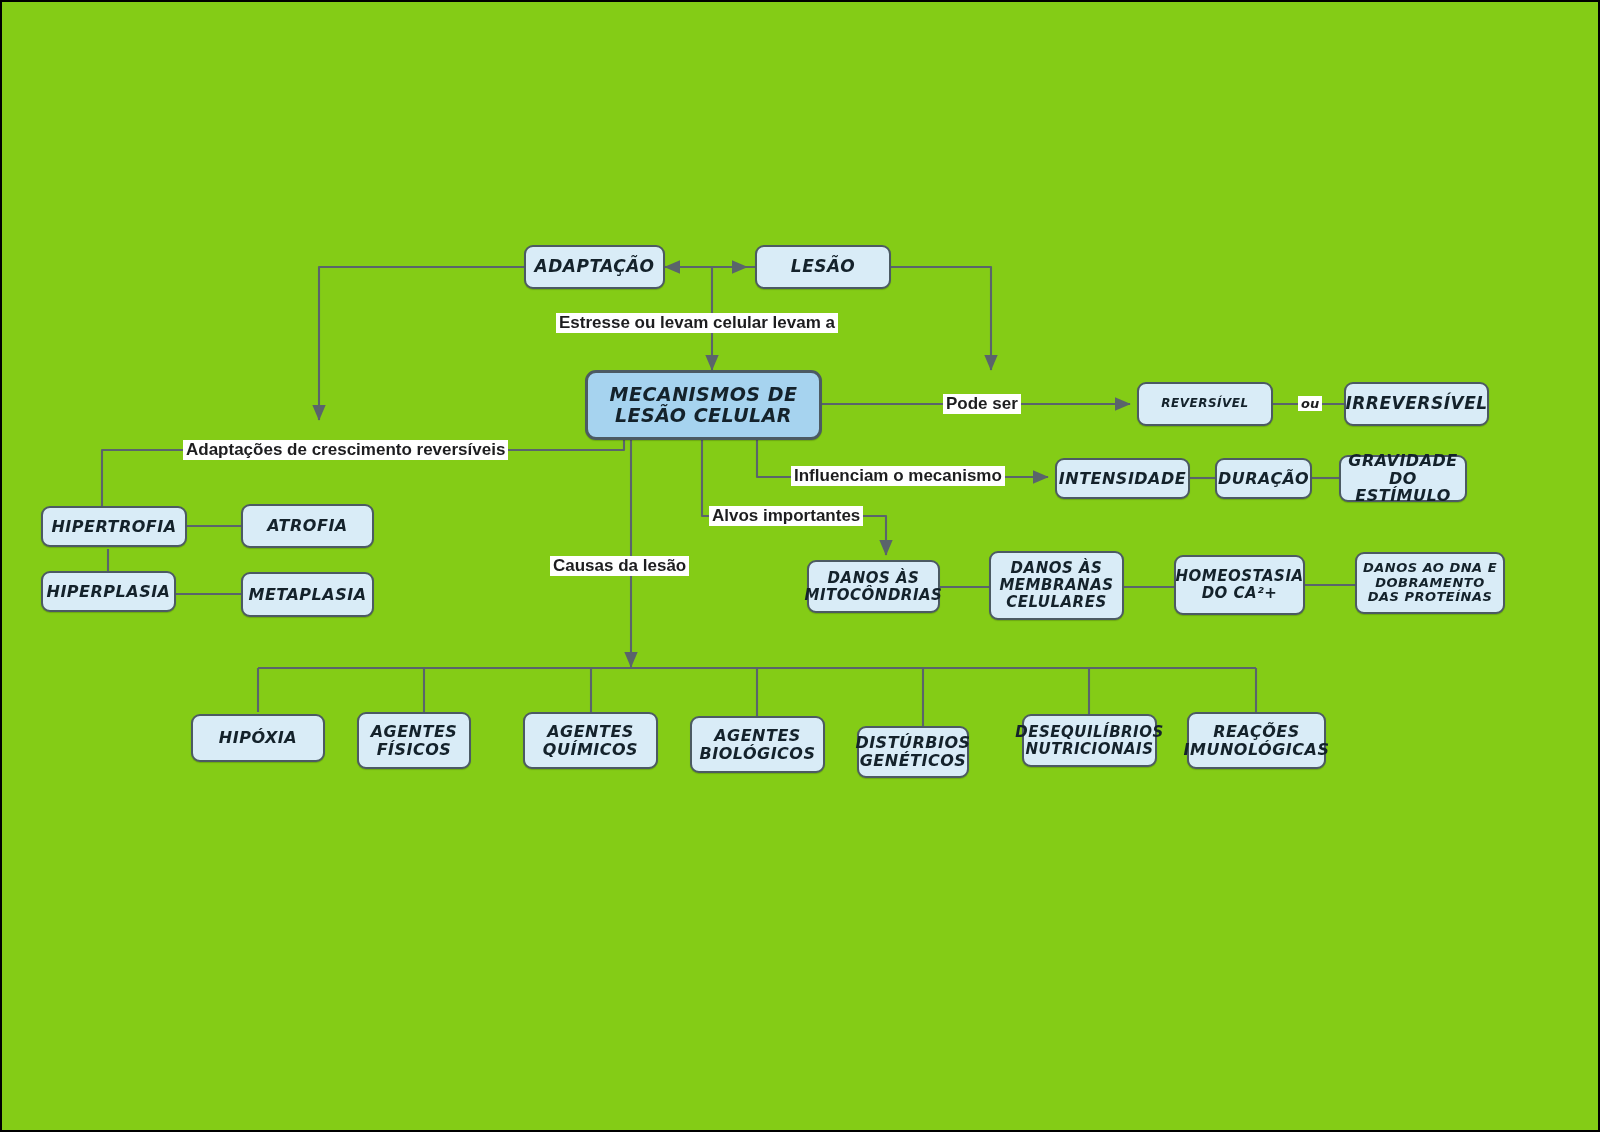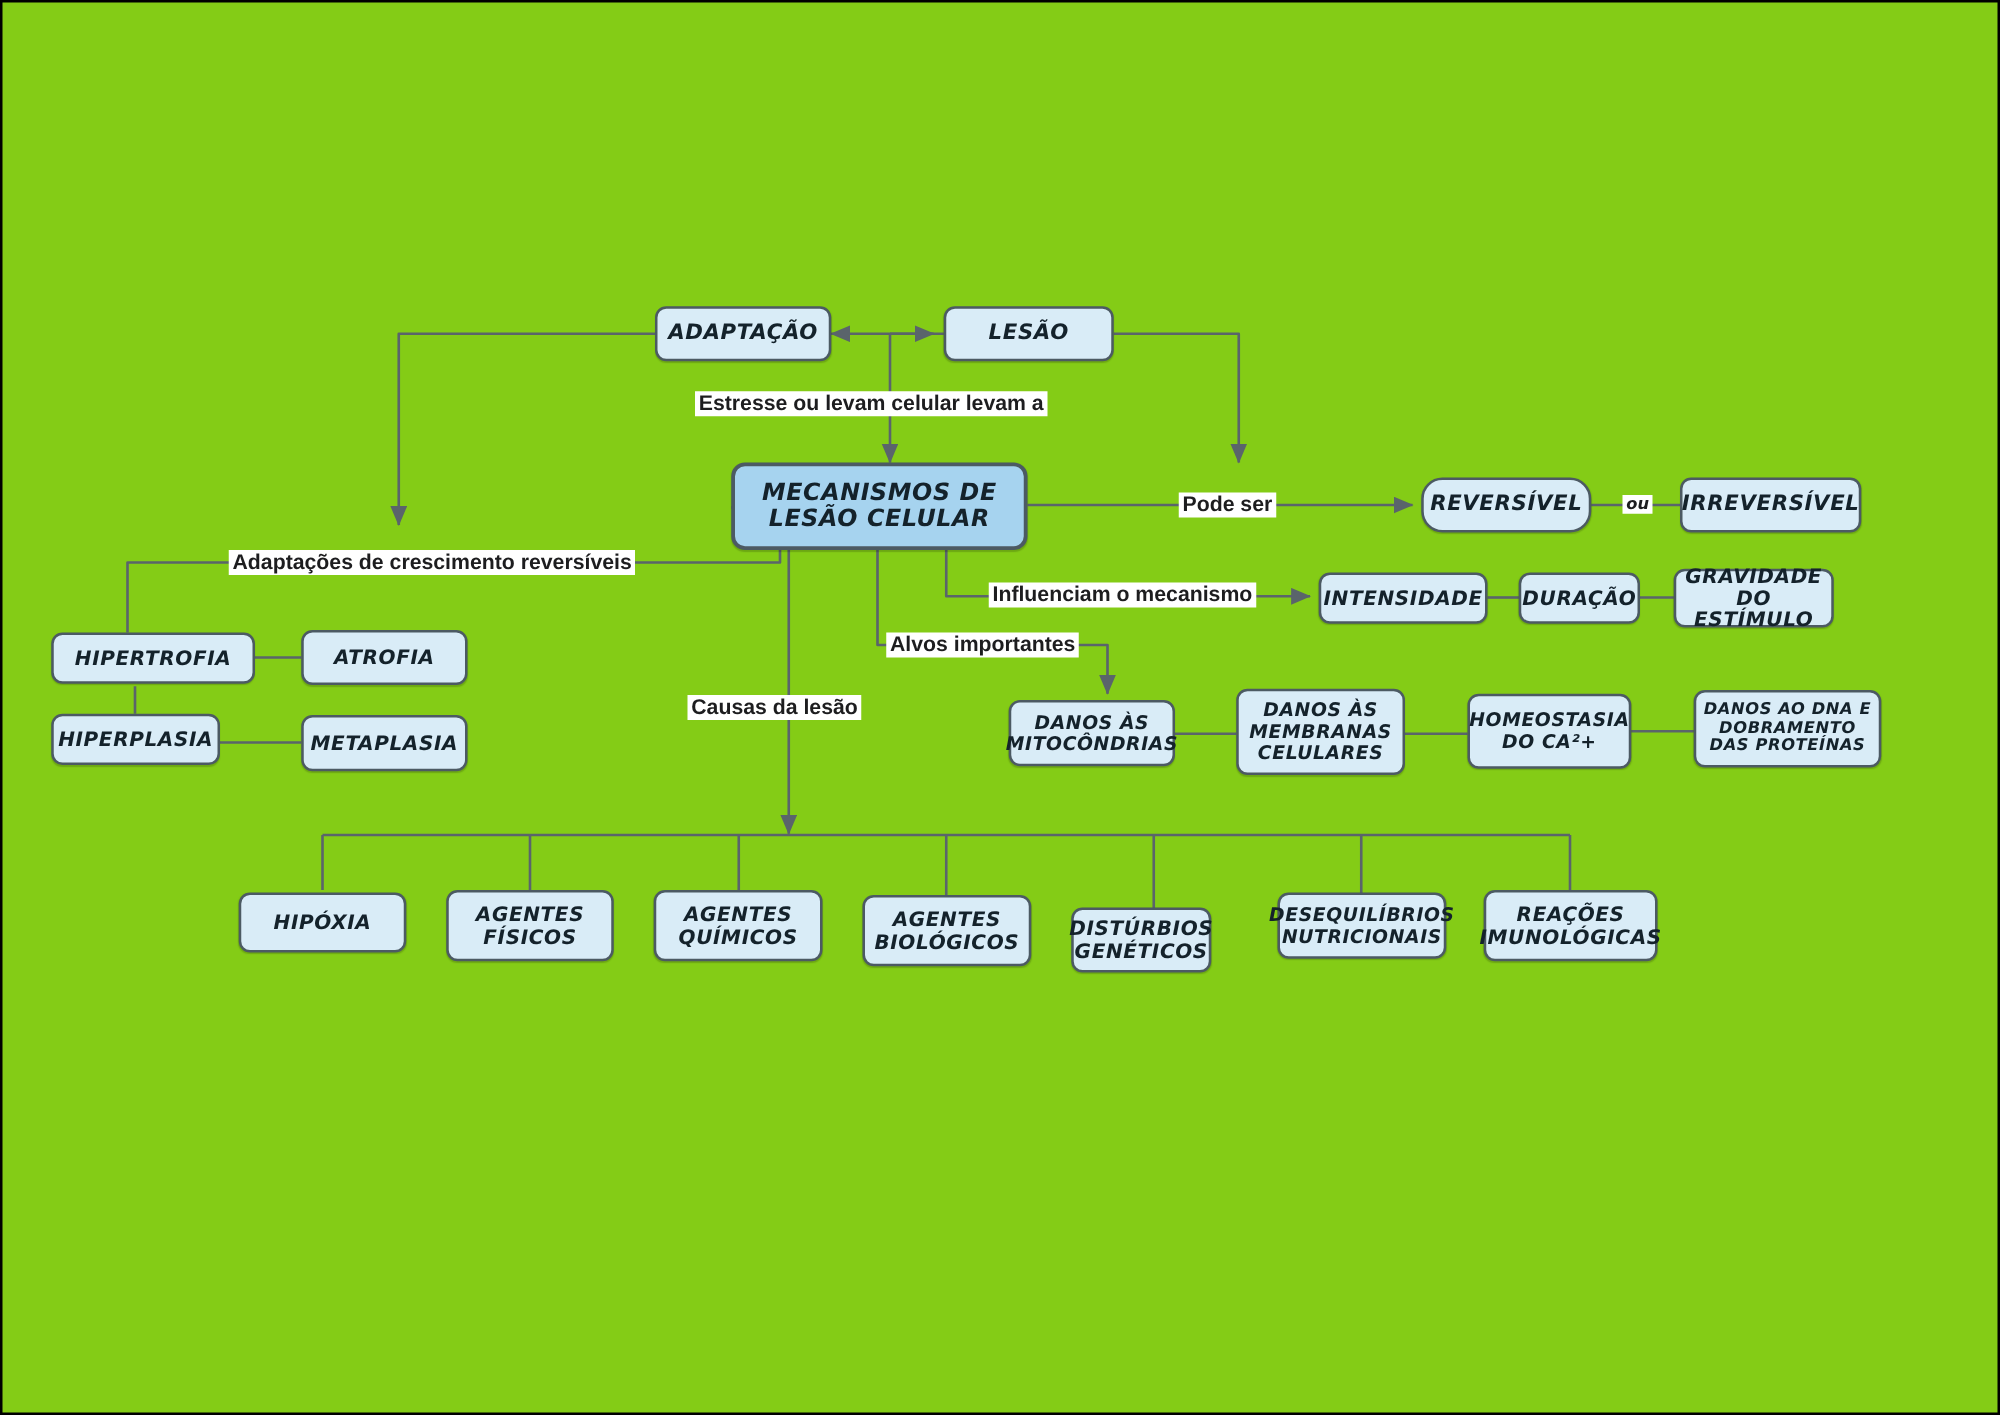--- a/index.html
+++ b/index.html
@@ -123,49 +123,49 @@
       <path d="M1254,666 L1254,712"></path>
     </g>
   </svg>
 
   <div class="node" style="left:522px; top:243px; width:141px; height:44px; font-size:17px;">ADAPTAÇÃO</div>
 
   <div class="node" style="left:753px; top:243px; width:136px; height:44px; font-size:17px;">LESÃO</div>
 
   <div class="node central" style="left:583px; top:368px; width:237px; height:70px; font-size:19px;">MECANISMOS DE LESÃO CELULAR</div>
 
-  <div class="node" style="left:1135px; top:380px; width:136px; height:44px; font-size:17px;border-radius:17px;">REVERSÍVEL</div>
+  <div class="node" style="left:1135px; top:380px; width:136px; height:44px; font-size:12px;">REVERSÍVEL</div>
 
   <div class="node" style="left:1342px; top:380px; width:145px; height:44px; font-size:17px;">IRREVERSÍVEL</div>
 
   <div class="node" style="left:1053px; top:456px; width:135px; height:41px; font-size:16px;">INTENSIDADE</div>
 
   <div class="node" style="left:1213px; top:456px; width:97px; height:41px; font-size:16px;">DURAÇÃO</div>
 
   <div class="node" style="left:1337px; top:453px; width:128px; height:47px; font-size:16px;">GRAVIDADE DO ESTÍMULO</div>
 
-  <div class="node" style="left:39px; top:504px; width:163px; height:41px; font-size:16px;">HIPERTROFIA</div>
+  <div class="node" style="left:39px; top:504px; width:146px; height:41px; font-size:16px;">HIPERTROFIA</div>
 
   <div class="node" style="left:239px; top:502px; width:133px; height:44px; font-size:16px;">ATROFIA</div>
 
   <div class="node" style="left:39px; top:569px; width:135px; height:41px; font-size:16px;">HIPERPLASIA</div>
 
   <div class="node" style="left:239px; top:570px; width:133px; height:45px; font-size:16px;">METAPLASIA</div>
 
   <div class="node" style="left:805px; top:558px; width:133px; height:53px; font-size:15px;">DANOS ÀS MITOCÔNDRIAS</div>
 
   <div class="node" style="left:987px; top:549px; width:135px; height:69px; font-size:15px;">DANOS ÀS MEMBRANAS CELULARES</div>
 
   <div class="node" style="left:1172px; top:553px; width:131px; height:60px; font-size:15px;">HOMEOSTASIA DO CA²+</div>
 
   <div class="node" style="left:1353px; top:550px; width:150px; height:62px; font-size:13px;">DANOS AO DNA E DOBRAMENTO DAS PROTEÍNAS</div>
 
   <div class="node" style="left:189px; top:712px; width:134px; height:48px; font-size:16px;">HIPÓXIA</div>
 
-  <div class="node" style="left:355px; top:710px; width:134px; height:57px; font-size:16px;">AGENTES FÍSICOS</div>
+  <div class="node" style="left:355px; top:710px; width:114px; height:57px; font-size:16px;">AGENTES FÍSICOS</div>
 
   <div class="node" style="left:521px; top:710px; width:135px; height:57px; font-size:16px;">AGENTES QUÍMICOS</div>
 
   <div class="node" style="left:688px; top:714px; width:135px; height:57px; font-size:16px;">AGENTES BIOLÓGICOS</div>
 
   <div class="node" style="left:855px; top:724px; width:112px; height:52px; font-size:16px;">DISTÚRBIOS GENÉTICOS</div>
 
   <div class="node" style="left:1020px; top:712px; width:135px; height:53px; font-size:15px;">DESEQUILÍBRIOS NUTRICIONAIS</div>
 
   <div class="node" style="left:1185px; top:710px; width:139px; height:57px; font-size:16px;">REAÇÕES IMUNOLÓGICAS</div>

